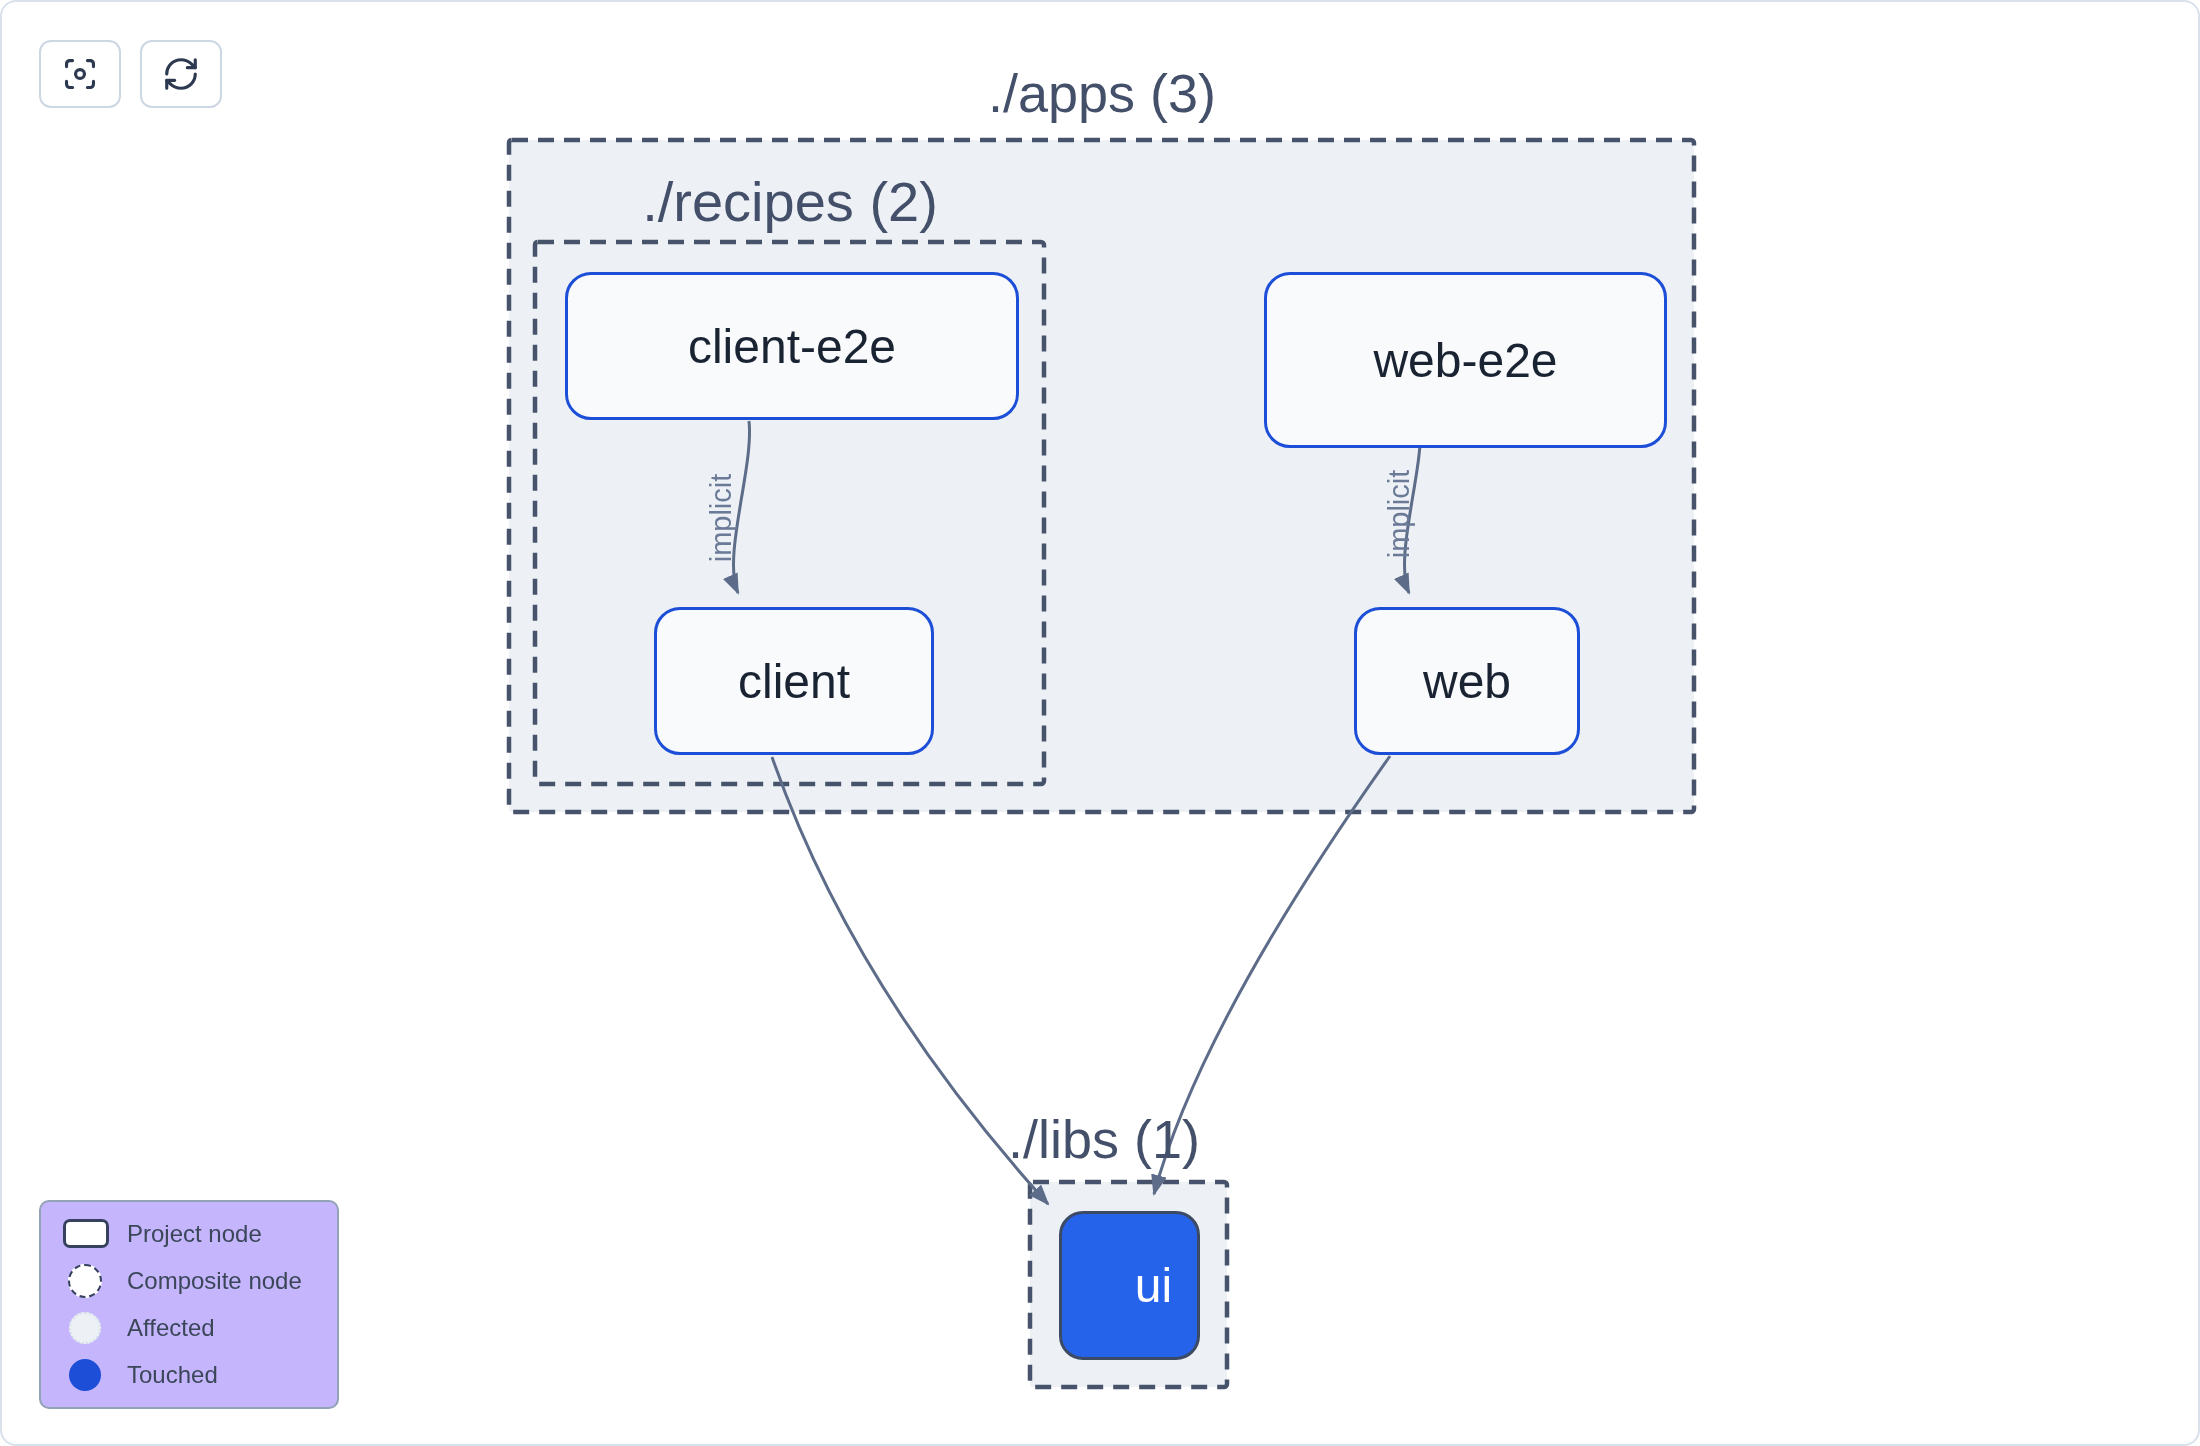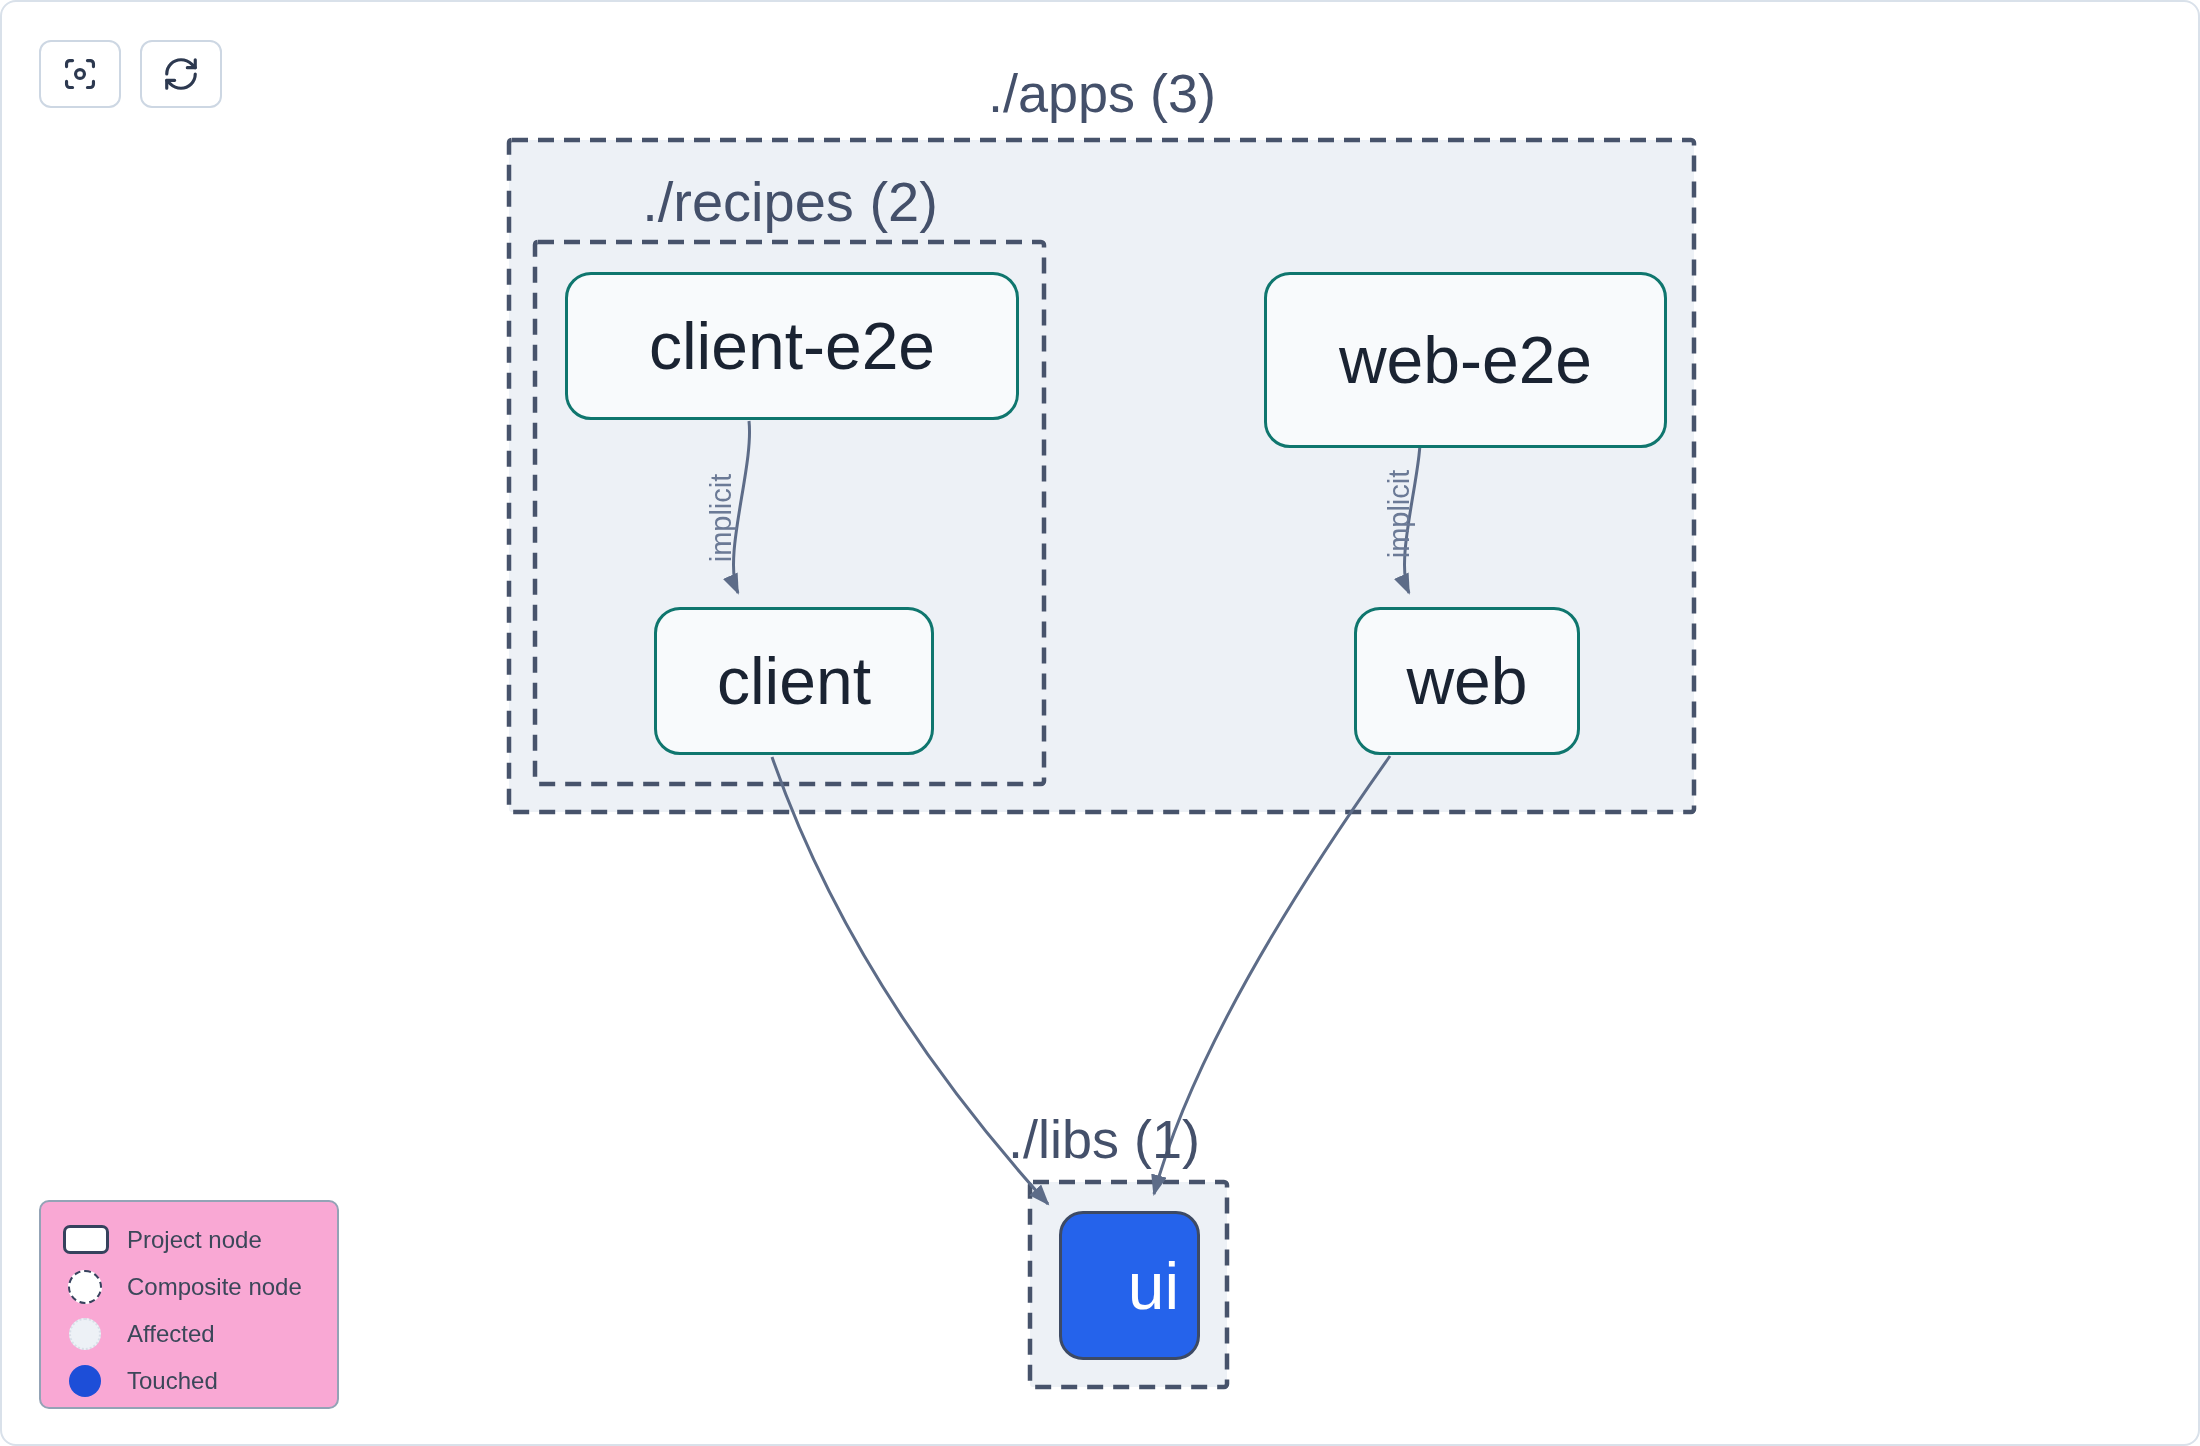--- a/index.html
+++ b/index.html
@@ -6,23 +6,23 @@
   .canvas{
     position:relative;width:2200px;height:1446px;box-sizing:border-box;
     background:#ffffff;border:2px solid #d9e1ea;border-radius:16px;overflow:hidden;
     font-family:"Liberation Sans", sans-serif;
   }
   .graph-svg{position:absolute;left:0;top:0;}
 
   
   .node{
     position:absolute;box-sizing:border-box;background:#f8fafc;
-    border:3px solid #0f766e;border-radius:26px;
+    border:3px solid #1d4ed8;border-radius:26px;
     display:flex;align-items:center;justify-content:center;
-    font-size:66px;color:#1a2332;white-space:nowrap;
+    font-size:48px;color:#1a2332;white-space:nowrap;
   }
   .node-client-e2e{left:563px;top:270px;width:454px;height:148px;}
   .node-web-e2e{left:1262px;top:270px;width:403px;height:176px;}
   .node-client{left:652px;top:605px;width:280px;height:148px;}
   .node-web{left:1352px;top:605px;width:226px;height:148px;}
   .node-ui{left:1057px;top:1209px;width:141px;height:149px;background:#2563eb;color:#ffffff;border-radius:24px;border-color:#3d4a64;padding-left:48px;}
 
   
   .gtitle{position:absolute;color:#44506a;white-space:nowrap;transform:translateX(-50%);line-height:1;}
   .gtitle-apps{left:1100px;top:64px;font-size:54px;}
@@ -43,21 +43,21 @@
     border:2px solid #cdd7e3;border-radius:12px;background:#ffffff;
     display:flex;align-items:center;justify-content:center;cursor:pointer;
   }
   .tool-btn-focus{left:37px;top:38px;}
   .tool-btn-refresh{left:138px;top:38px;}
   .tool-btn svg{stroke:#2d3950;fill:none;stroke-width:2;stroke-linecap:round;stroke-linejoin:round;}
 
   
   .legend{
     position:absolute;left:37px;top:1198px;width:300px;height:209px;box-sizing:border-box;
-    background:#f9a8d4;border:2px solid #93a3b6;border-radius:10px;padding-top:14px;
+    background:#c4b5fd;border:2px solid #93a3b6;border-radius:10px;padding-top:8px;
   }
   .legend-row{height:47px;display:flex;align-items:center;padding-left:22px;}
   .legend-icon-cell{width:64px;display:flex;align-items:center;}
   .legend-label{font-size:24px;color:#3b4759;}
   .lg-rect{width:46px;height:29px;border:3px solid #36425d;border-radius:7px;box-sizing:border-box;background:#fff;}
   .lg-dash{width:34px;height:34px;border:2.5px dashed #36425d;border-radius:50%;box-sizing:border-box;margin-left:5px;background:#fff;}
   .lg-aff{width:32px;height:32px;border:2px dotted #d7dfe8;background:#edf1f6;border-radius:50%;box-sizing:border-box;margin-left:6px;}
   .lg-touch{width:32px;height:32px;background:#1d4ed8;border-radius:50%;margin-left:6px;}
 </style>
 </head>

